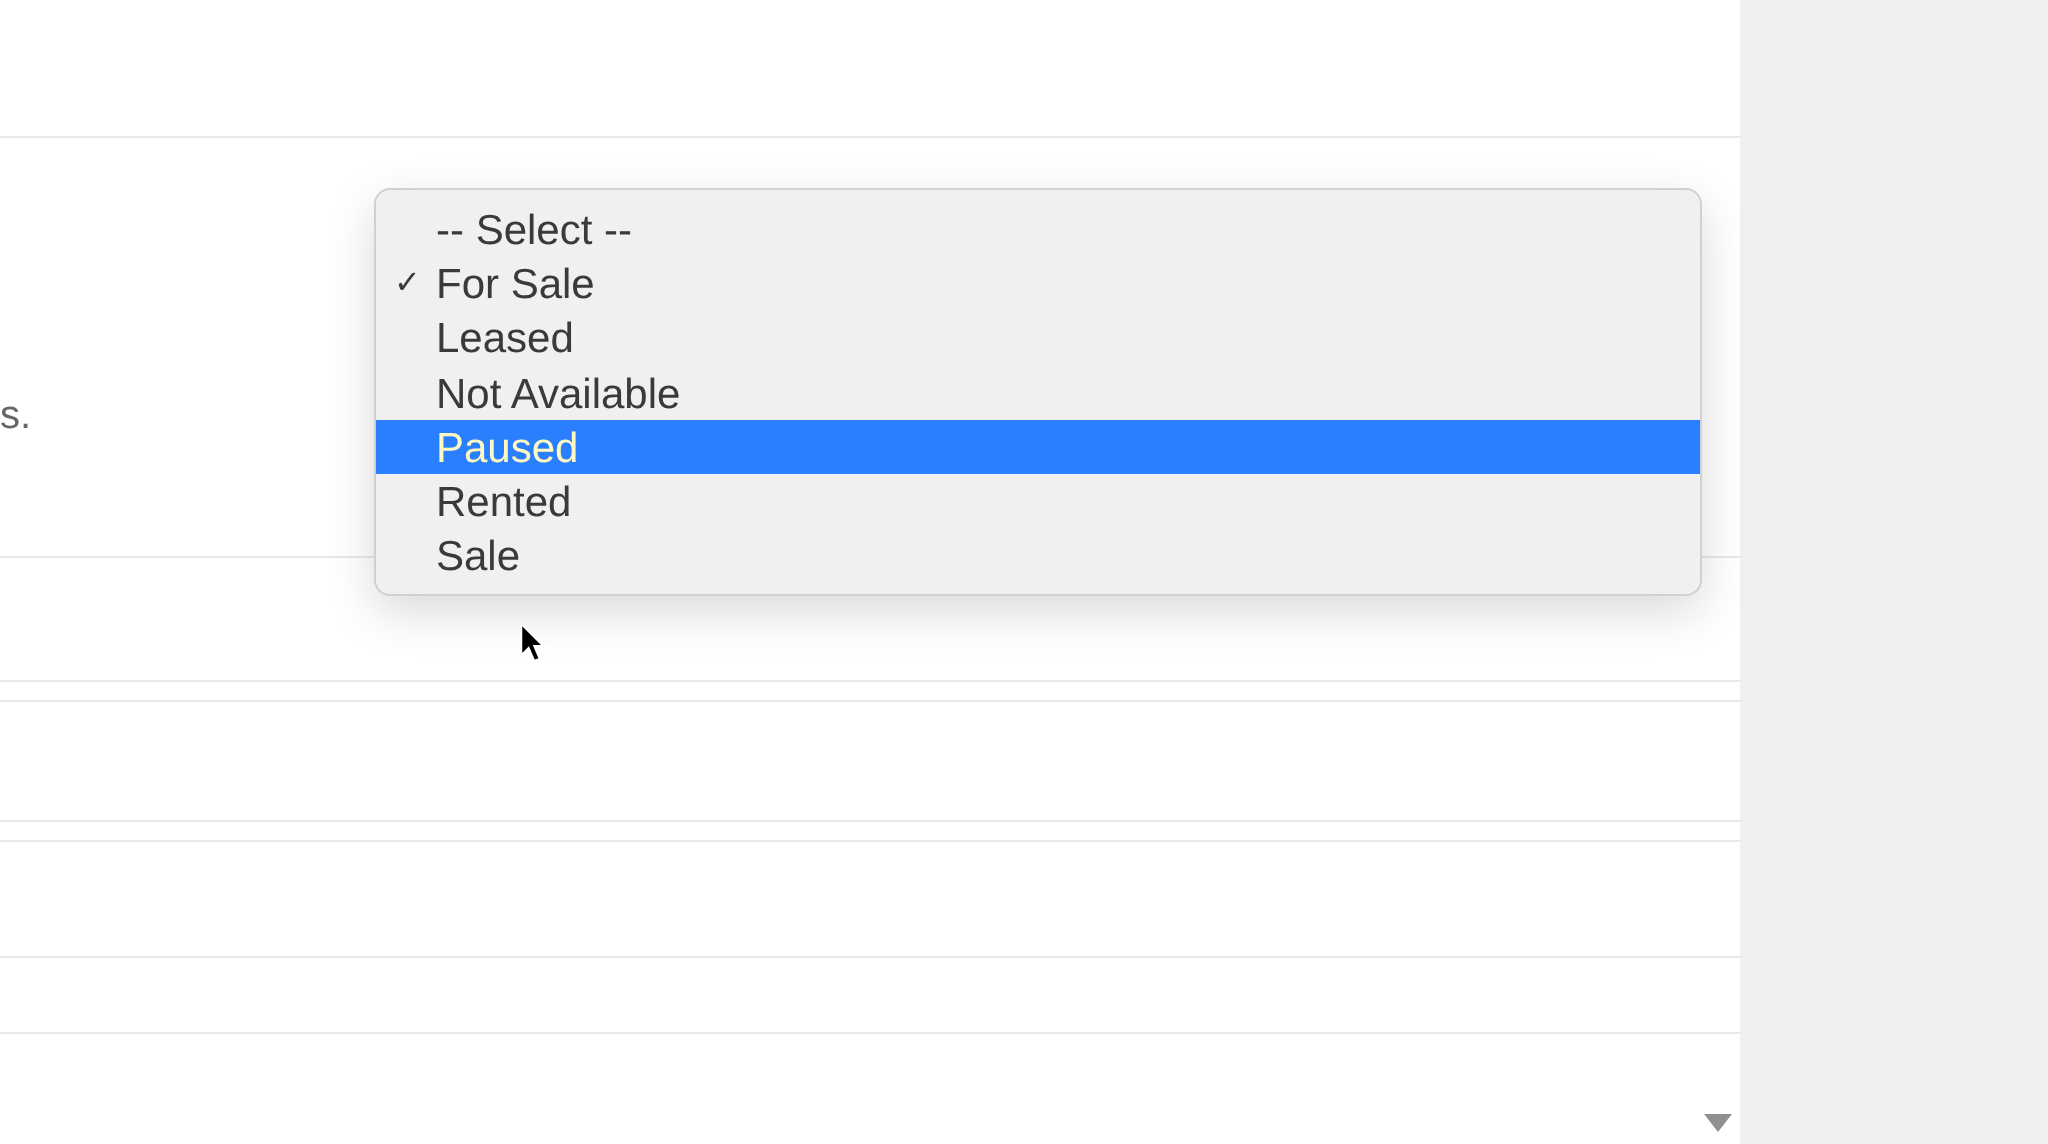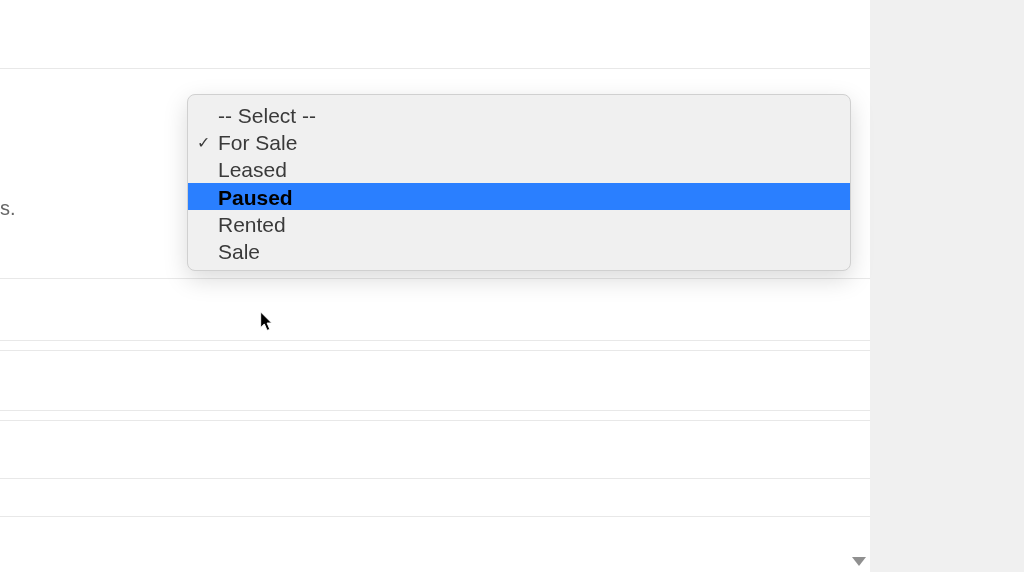--- a/index.html
+++ b/index.html
@@ -115,22 +115,21 @@
       line-height: 27px;
     }
     
     .dropdown-item-label {
       padding-left: 30px;
       display: block;
     }
     
     .dropdown-item.highlighted {
       background: #2a7fff;
-      color: #000000;
-      font-weight: bold;
+      color: #fef9c3;
     }
     
     .checkmark {
       position: absolute;
       left: 9px;
       top: 50%;
       transform: translateY(-50%);
       font-size: 16px;
       color: #3a3a3a;
     }
@@ -192,20 +191,23 @@
   <div class="dropdown-item">
     <span class="dropdown-item-label">-- Select --</span>
   </div>
   <div class="dropdown-item">
     <span class="checkmark">✓</span>
     <span class="dropdown-item-label">For Sale</span>
   </div>
   <div class="dropdown-item">
     <span class="dropdown-item-label">Leased</span>
   </div>
+  <div class="dropdown-item">
+    <span class="dropdown-item-label">Not Available</span>
+  </div>
   <div class="dropdown-item highlighted">
     <span class="dropdown-item-label">Paused</span>
   </div>
   <div class="dropdown-item">
     <span class="dropdown-item-label">Rented</span>
   </div>
   <div class="dropdown-item">
     <span class="dropdown-item-label">Sale</span>
   </div>
 </div>

